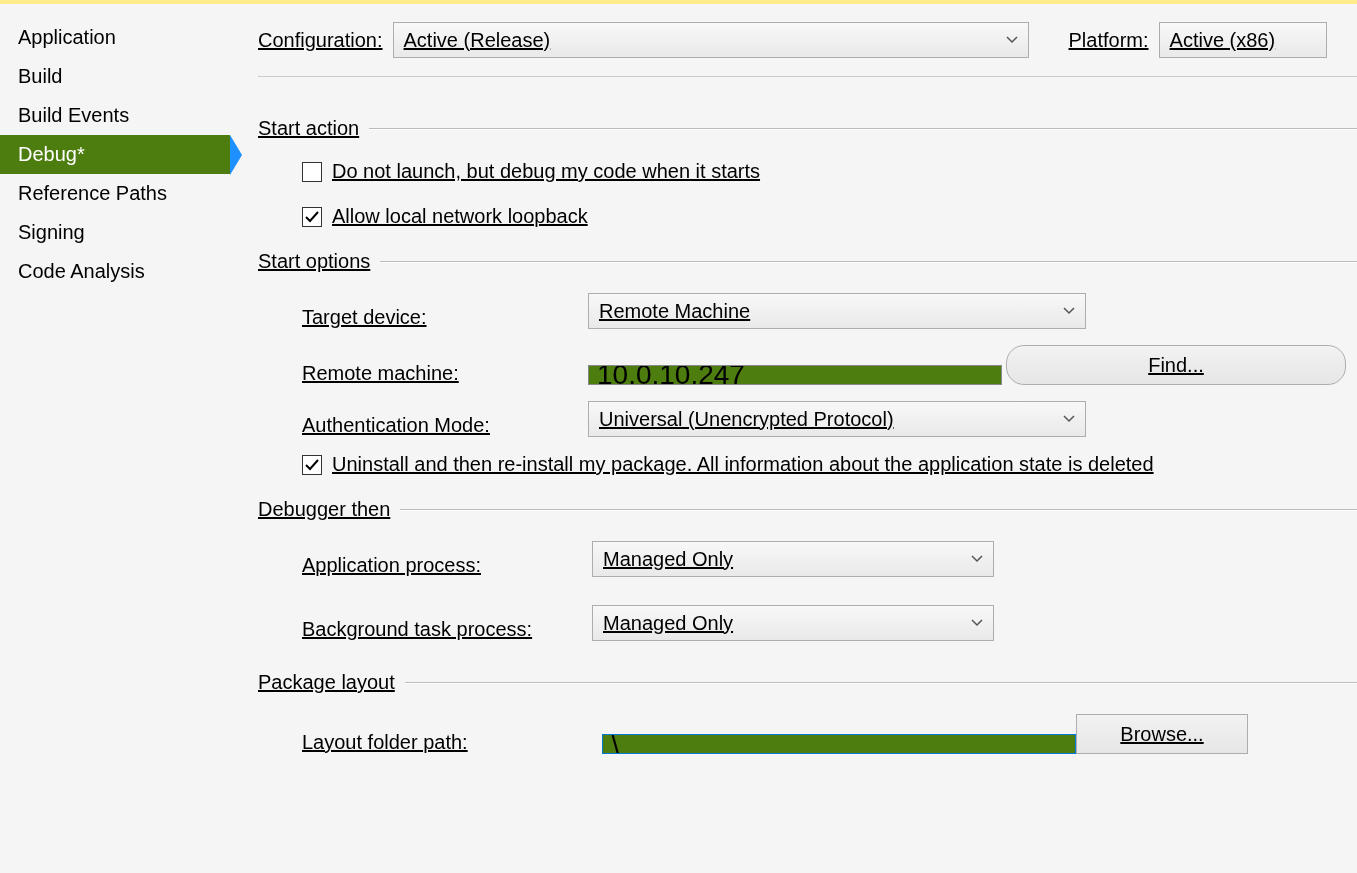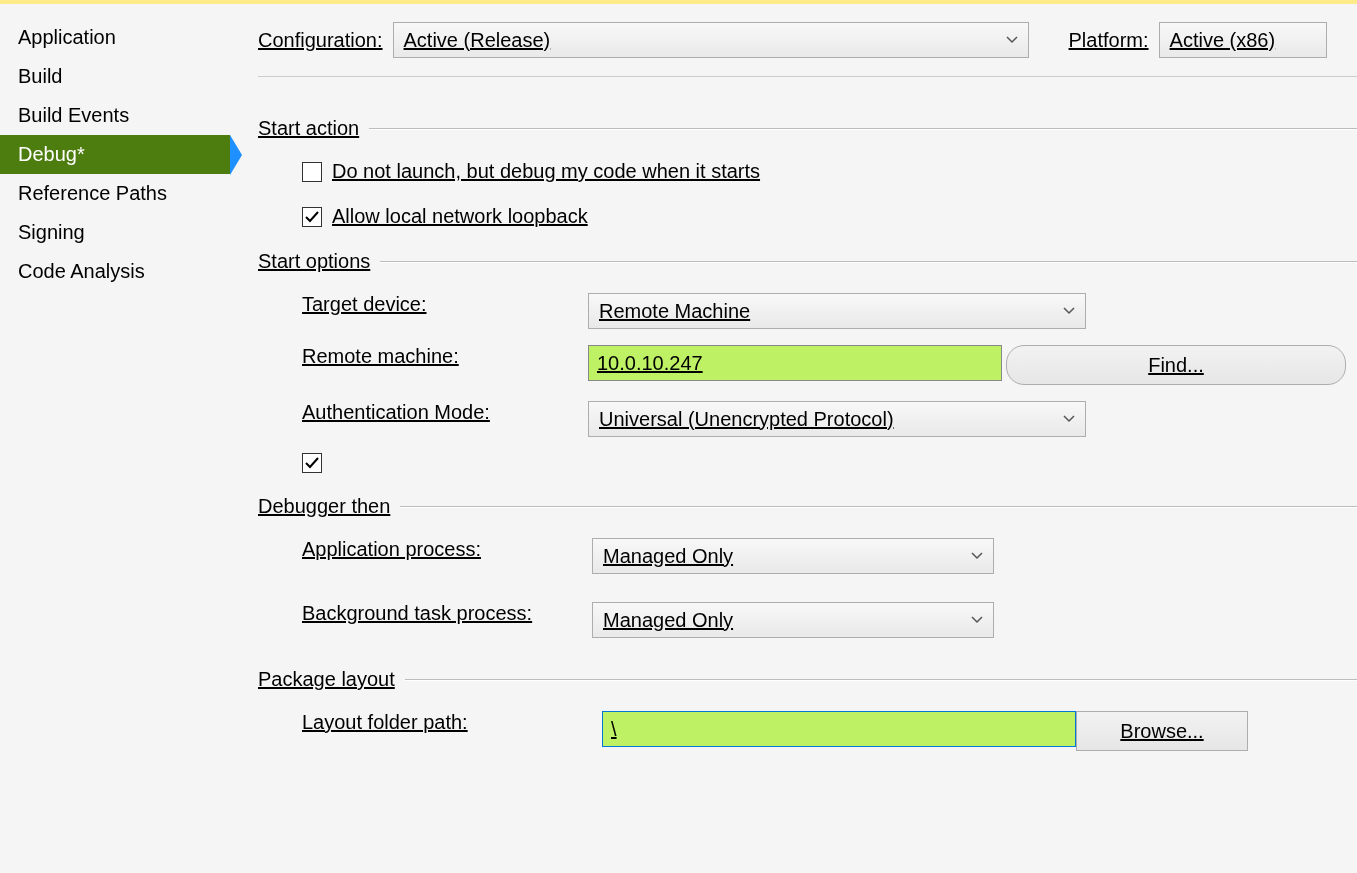--- a/index.html
+++ b/index.html
@@ -113,36 +113,36 @@
     border: 1px solid #333;
     background: #fff;
     display: flex;
     align-items: center;
     justify-content: center;
     flex-shrink: 0;
   }
   .checkbox svg { display: block; }
   .form-row {
     display: flex;
-    align-items: flex-start;
+    align-items: flex-end;
     margin-bottom: 16px;
   }
   .form-label {
     width: 286px;
     font-size: 20px;
   }
   .form-dd { width: 498px; }
   .form-dd-wide { width: 402px; }
   .text-input {
     width: 414px;
-    height: 36px;
+    height: 20px;
     border: 1px solid #888;
-    background: #bef264;
+    background: #4d7c0f;
     padding: 0 8px;
-    font-size: 20px;
+    font-size: 28px;
     font-family: inherit;
   }
   .text-input.focused {
     width: 474px;
     border: 1px solid #0078d7;
   }
   .btn {
     background: linear-gradient(#f2f2f2,#e6e6e6);
     border: 1px solid #adadad;
     height: 40px;
@@ -243,20 +243,21 @@
                 </svg>
               </span>
           </div>
         </div>
         <div class="checkbox-row" style="margin-top:8px">
           <div class="checkbox">
             <svg width="16" height="16">
                 <path d="M2 8 L6 12 L14 3" stroke="#000" stroke-width="2" fill="none"></path>
               </svg>
           </div>
+          <span>Uninstall and then re-install my package. All information about the application state is deleted</span>
         </div>
       </div>
     </div>
 
     <div class="section" style="margin-top:20px">
       <div class="section-header">
         <span class="section-title">Debugger then</span>
         <span class="section-line"></span>
       </div>
       <div class="section-body">

